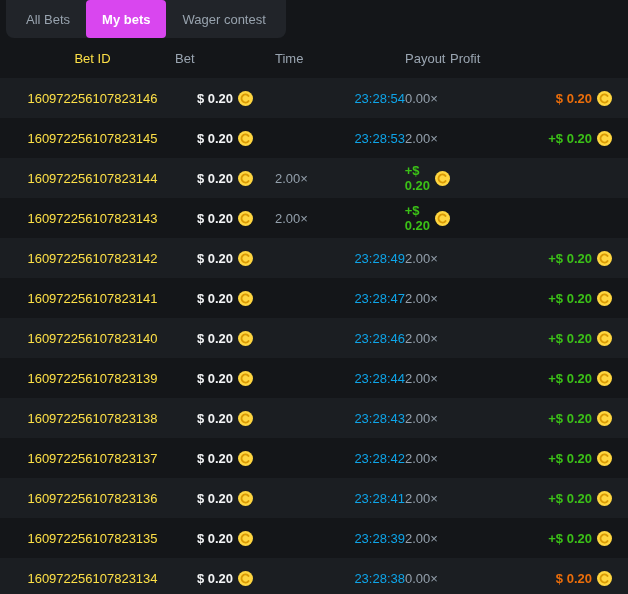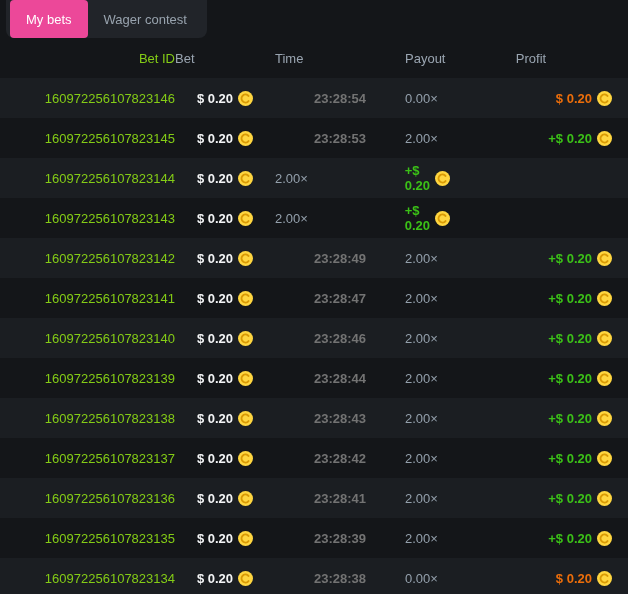--- a/index.html
+++ b/index.html
@@ -23,53 +23,54 @@
   .tab {
     display: flex;
     align-items: center;
     padding: 0 16px;
     color: #98a3ae;
     cursor: pointer;
     white-space: nowrap;
     border-radius: 4px;
   }
   .tab.active {
-    background: #ec4899;
+    background: #d946ef;
     color: #ffffff;
-    font-weight: 400;
+    font-weight: 700;
   }
   
   .grid-row {
     display: grid;
     grid-template-columns: 165px 100px 130px 45px 1fr;
     align-items: center;
     height: 40px;
     padding: 0 16px 0 10px;
   }
   .header-row { color: #9aa5b1; }
-  .cell-id     { text-align: right; color: #84cc16; }
+  .cell-id     { text-align: center; color: #fde047; }
   .cell-bet    { display: flex; justify-content: center; align-items: center; }
-  .cell-time   { text-align: center; color: #737373; font-weight: bold; }
+  .cell-time   { text-align: right; color: #0ea5e9; }
   .cell-payout { text-align: left; color: #94a0ac; white-space: nowrap; }
   .cell-profit { display: flex; justify-content: flex-end; align-items: center; }
   .h-bet, .h-time, .h-payout { text-align: left; }
-  .h-profit { text-align: center; }
+  .h-profit { text-align: left; }
   .bet-value { color: #f4f5f6; font-weight: 700; }
   .profit-value { font-weight: 700; }
   .coin { width: 15px; height: 15px; margin-left: 5px; flex: 0 0 auto; }
   .table-body .grid-row:nth-child(odd) { background: #1b1e22; }
   .table-body .grid-row { cursor: pointer; }
 </style>
 </head>
 <body>
 
 
 
 
 <div class="tabbar">
+  <div class="tab">All Bets</div>
   <div class="tab active">My bets</div>
   <div class="tab">Wager contest</div>
 </div>
 
 
 <div class="grid-row header-row">
   <div class="cell-id">Bet ID</div>
   <div class="h-bet">Bet</div>
   <div class="h-time">Time</div>
   <div class="h-payout">Payout</div>

